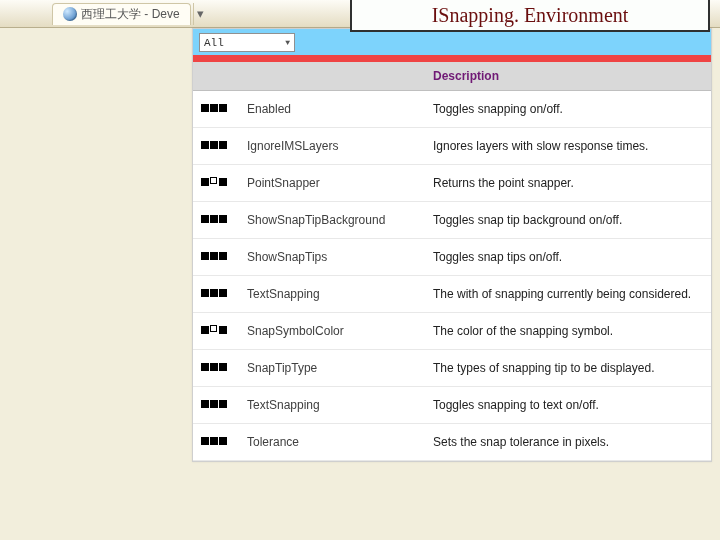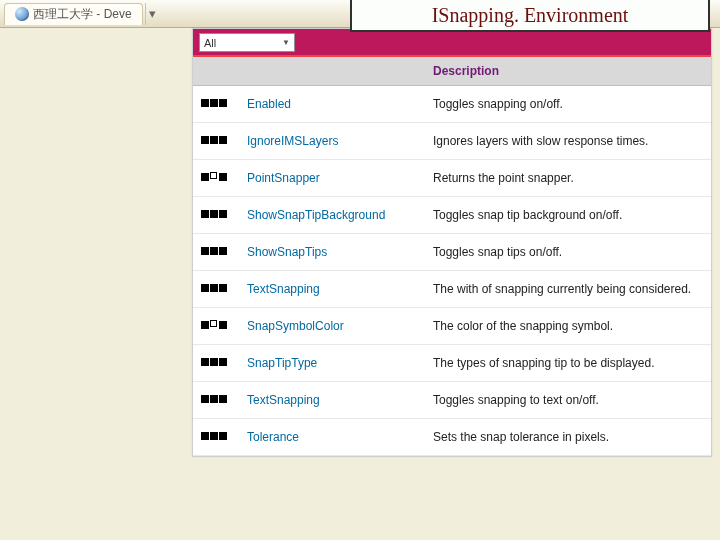--- a/index.html
+++ b/index.html
@@ -29,21 +29,21 @@
     border: 1px solid #cfc6a6;
     border-bottom: none;
     border-radius: 4px 4px 0 0;
     background: #f7f3e2;
     font-size: 12px;
     color: #555;
     white-space: nowrap;
     overflow: hidden;
     text-overflow: ellipsis;
   }
-  .tab.active { background: #fffdf5; }
+  .tab.active { background: #fffdf5; margin-left: 48px; }
   .globe-icon {
     width: 14px; height: 14px;
     border-radius: 50%;
     background: radial-gradient(circle at 30% 30%, #cfe9ff, #2d6fb4);
     box-shadow: inset -1px -1px 1px rgba(0,0,0,.25);
     flex: 0 0 auto;
   }
   .tab-dropdown {
     width: 14px; height: 22px;
     display: flex; align-items: center; justify-content: center;
@@ -74,23 +74,24 @@
   .doc-panel {
     position: absolute;
     left: 192px;
     top: 28px;
     width: 520px;
     background: #fff;
     border: 1px solid #cfcfcf;
     box-shadow: 0 0 2px rgba(0,0,0,.08);
   }
   .dropdown-row {
-    background: #be185d;
-    border-bottom: 2px solid #ef4444;
+    background: #7dd3fc;
+    border-bottom: 7px solid #ef4444;
     padding: 4px 6px 3px;
+    font-family: Liberation Mono, monospace;
   }
   .fake-select {
     width: 96px;
     height: 19px;
     border: 1px solid #909090;
     background: #fff;
     display: flex;
     align-items: center;
     justify-content: space-between;
     padding: 0 4px;
@@ -122,21 +123,21 @@
     font-size: 12px;
     color: #222;
     border-bottom: 1px solid #e8e8e8;
     vertical-align: middle;
     word-wrap: break-word;
   }
   .members-table td.icon-cell {
     padding: 8px 8px;
   }
   .members-table td.name-cell a {
-    color: #0369a1;
+    color: #404040;
     text-decoration: none;
     font-size: 12px;
   }
   .prop-icon {
     display: inline-block;
     width: 26px; height: 14px;
     position: relative;
   }
   .prop-icon .bar {
     position: absolute;

